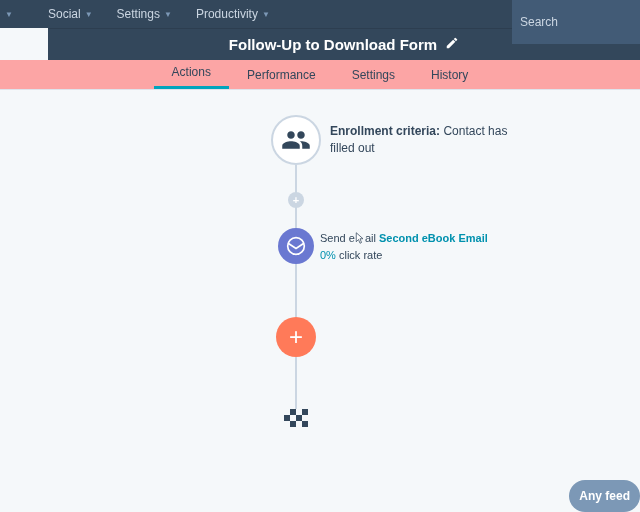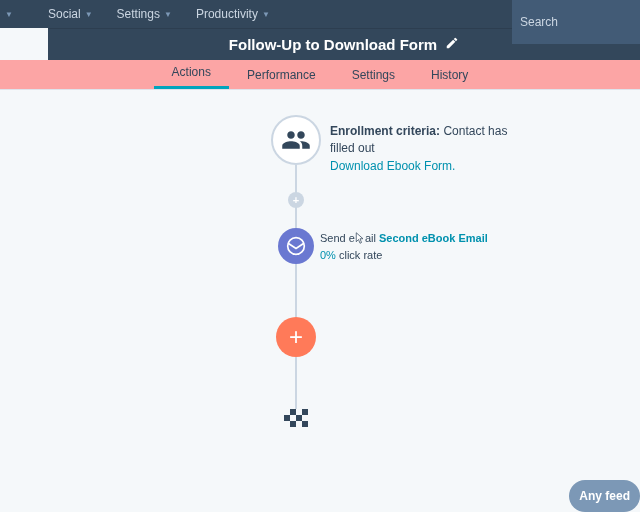--- a/index.html
+++ b/index.html
@@ -83,21 +83,20 @@
   <div class="connector" style="top:267px;height:52px;"></div>
 
   <div class="enroll-circle">
     <svg width="30" height="30" viewBox="0 0 24 24" fill="#33475b">
         <path d="M16 11c1.66 0 3-1.34 3-3s-1.34-3-3-3-3 1.34-3 3 1.34 3 3 3zM8 11c1.66 0 3-1.34 3-3S9.66 5 8 5 5 6.34 5 8s1.34 3 3 3zm0 2c-2.33 0-7 1.17-7 3.5V19h14v-2.5C15 14.17 10.33 13 8 13zm8 0c-.29 0-.62.02-.97.05 1.16.84 1.97 1.97 1.97 3.45V19h6v-2.5c0-2.33-4.67-3.5-7-3.5z"></path>
       </svg>
   </div>
   <div class="enroll-text">
     <span class="bold">Enrollment criteria:</span>
     <span>Contact has filled out</span><br>
-    <span class="link">Download Ebook Form.</span>
   </div>
 
   <div class="small-plus">+</div>
 
   <div class="mail-circle">
     <svg width="20" height="20" viewBox="0 0 24 24" fill="none" stroke="#fff" stroke-width="2">
         <circle cx="12" cy="12" r="10"></circle>
         <path d="M3 9l9 6 9-6" stroke-linecap="round"></path>
       </svg>
   </div>

